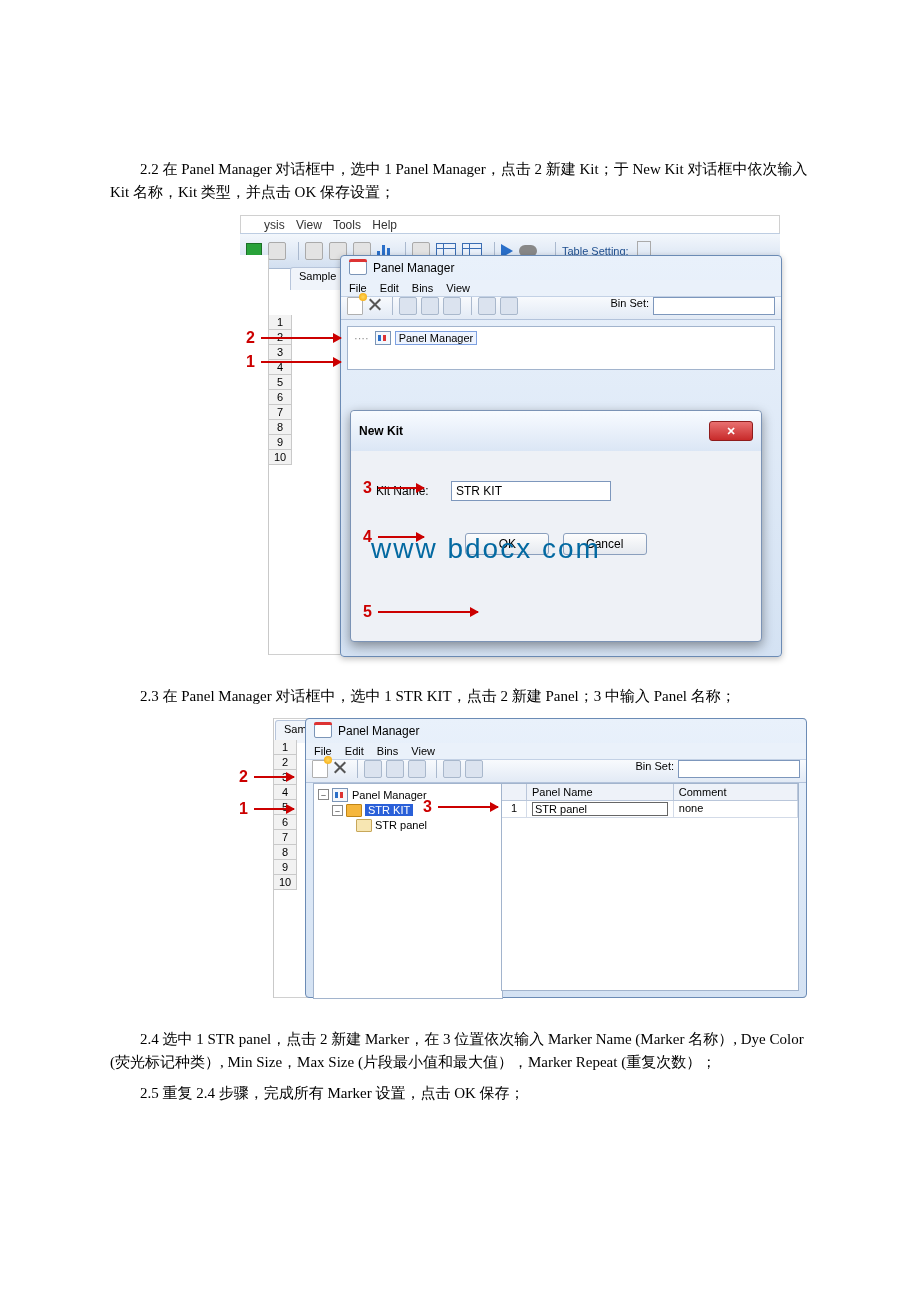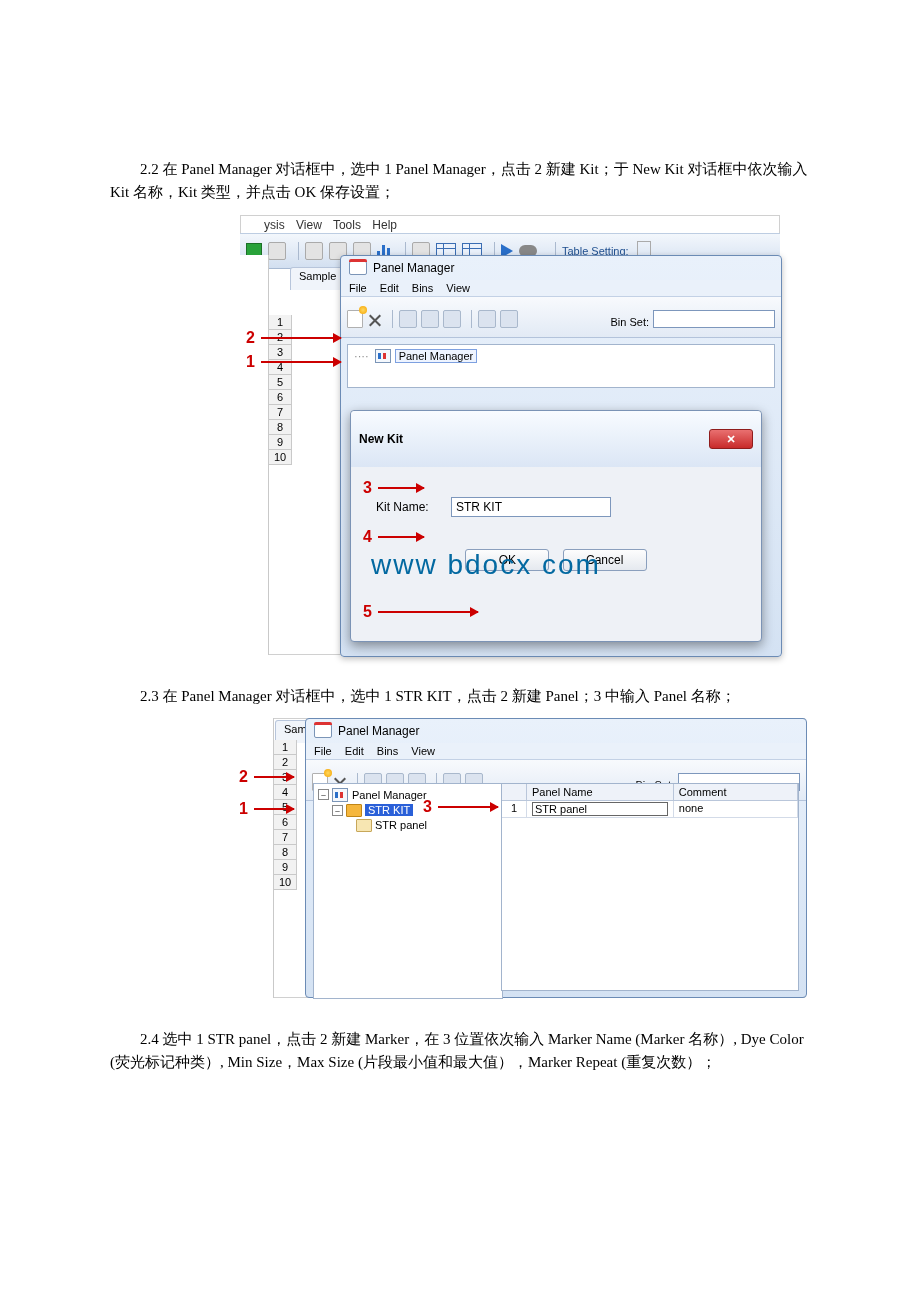--- a/index.html
+++ b/index.html
@@ -135,24 +135,24 @@
     padding:5px 8px;
     font:12px Tahoma, Arial, sans-serif;
   }
   .pm-icon{
     width:16px;height:12px;background:#fff;border:1px solid #7b95b7;position:relative;margin-right:6px;border-radius:2px;
   }
   .pm-icon:before{content:"";position:absolute;top:-3px;left:-1px;right:-1px;height:3px;background:#d33;border-radius:2px 2px 0 0;}
   .pm-menu{ background:#eaf1fa; font:11px Tahoma, Arial, sans-serif; padding:2px 8px; }
   .pm-menu span{margin-right:10px;}
   .pm-toolbar{
-    display:flex;align-items:flex-end;
+    display:flex;align-items:flex-start;
     background:linear-gradient(#f8fafd,#e2eaf5);
     border-top:1px solid #c3d1e5;border-bottom:1px solid #b3c3db;
-    padding:9px 6px;height:22px;
+    padding:0 6px;height:22px;
     font:11px Tahoma, Arial, sans-serif;
   }
   .icon-new{width:14px;height:16px;background:#fff;border:1px solid #b0b0b0;position:relative;margin-right:4px;border-radius:1px;}
   .icon-new:after{content:"";position:absolute;right:-5px;top:-5px;width:8px;height:8px;border-radius:50%;background:radial-gradient(#ffd75e,#f5a300);}
   .icon-x{width:15px;height:15px;position:relative;margin-right:4px;}
   .icon-x:before,.icon-x:after{content:"";position:absolute;left:7px;top:0;width:2px;height:15px;background:#555;}
   .icon-x:before{transform:rotate(45deg);} .icon-x:after{transform:rotate(-45deg);}
   .binset-label{margin-left:auto;font:11px Tahoma, Arial, sans-serif;}
   .binset-field{width:120px;height:16px;border:1px solid #7d97bc;background:#fff;margin-left:4px;}
   .pm-tree{
@@ -170,21 +170,21 @@
     position:absolute;
     left:110px; top:195px;
     width:410px; height:230px;
     background:#eef1f6;
     border:1px solid #7b93b5;
     border-radius:4px;
     box-shadow:0 4px 12px rgba(0,0,0,.4);
   }
   .newkit-title{
     background:linear-gradient(#f8fbff,#dbe6f5);
-    padding:18px 8px;
+    padding:10px 8px;
     font:bold 12px Tahoma, Arial, sans-serif;
     display:flex;align-items:center;
     border-radius:4px 4px 0 0;
     gap:8px;
   }
   .close-btn{
     margin-left:auto;
     width:42px;height:18px;
     background:linear-gradient(#e97070,#c82a2a);
     border:1px solid #8f1c1c;border-radius:3px;
@@ -490,14 +490,15 @@
       <span class="num">1</span>
         <span class="arrow" style="width:40px;"></span>
     </div>
     <div class="callout" style="left:178px;top:80px;">
       <span class="num">3</span>
         <span class="arrow" style="width:60px;"></span>
     </div>
   </div>
 
   <p class="instr">2.4 选中 1 STR panel，点击 2 新建 Marker，在 3 位置依次输入 Marker Name (Marker 名称）, Dye Color (荧光标记种类）, Min Size，Max Size (片段最小值和最大值），Marker Repeat (重复次数）；</p>
+  <p class="instr">2.5 重复 2.4 步骤，完成所有 Marker 设置，点击 OK 保存；</p>
 
 </div>
 
 </body></html>

